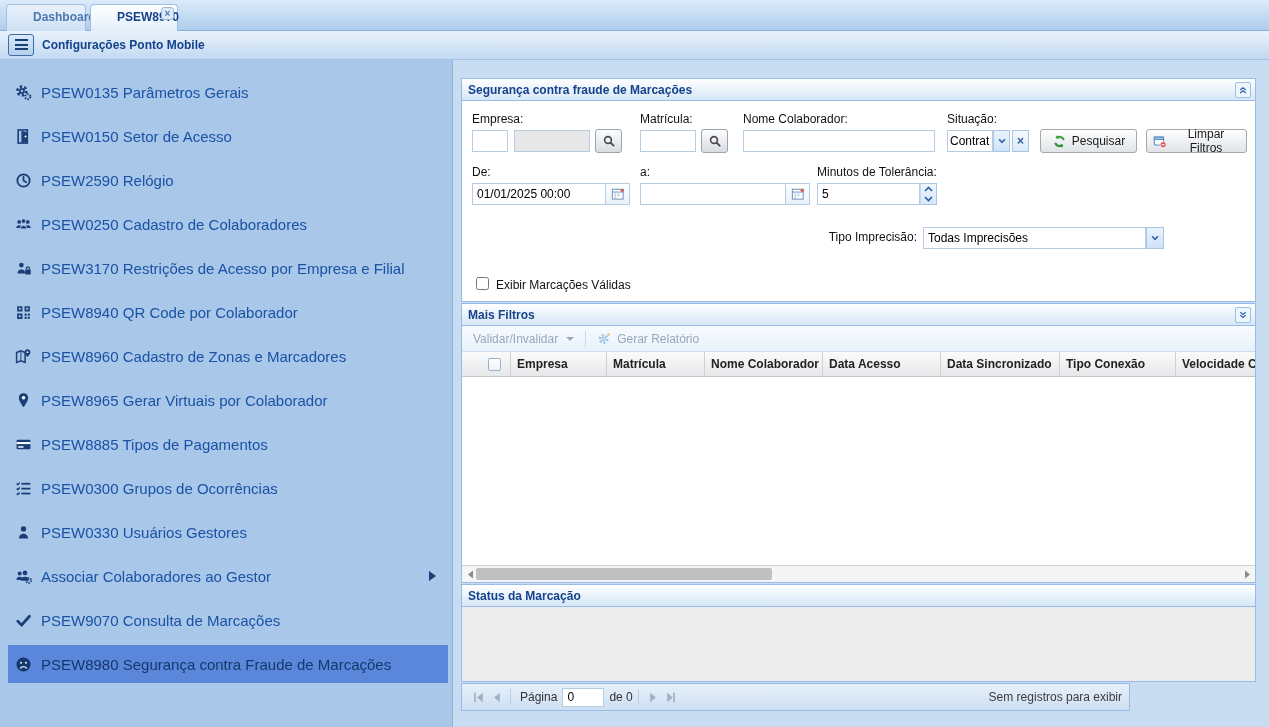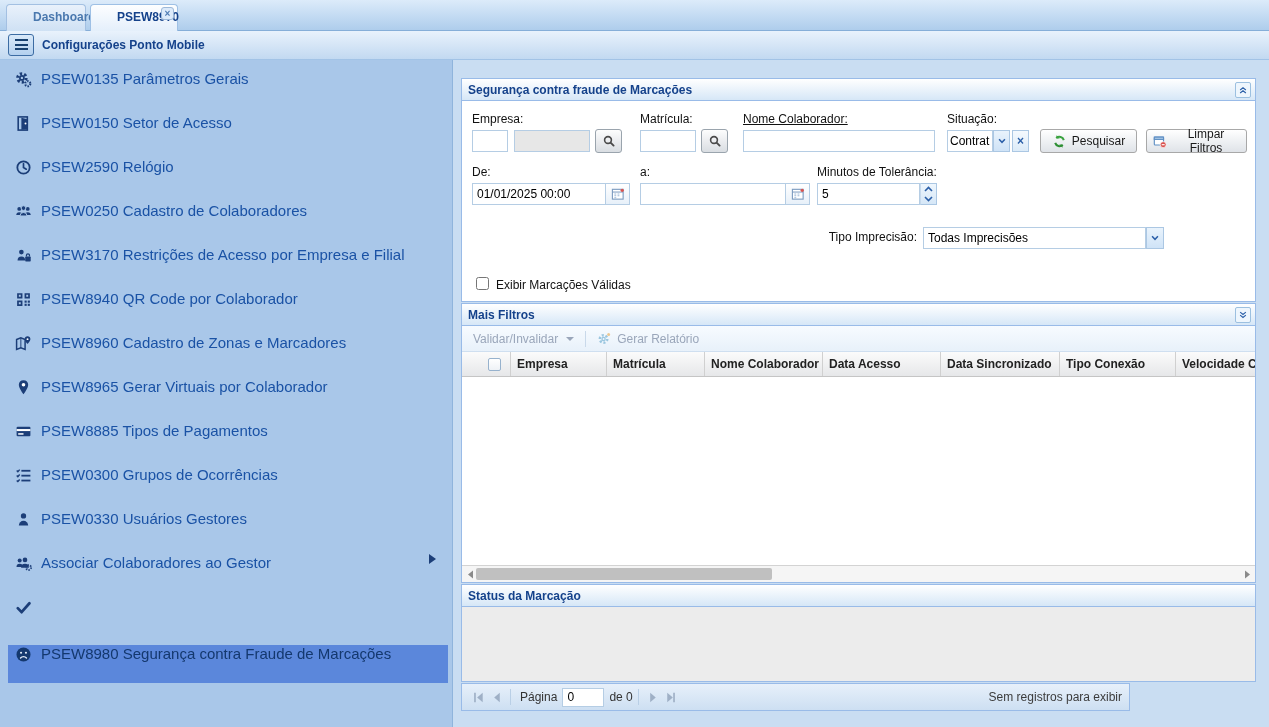--- a/index.html
+++ b/index.html
@@ -20,21 +20,21 @@
   
   .topbar { position:absolute; left:0; top:31px; width:1269px; height:29px;
     background:linear-gradient(#e9f2fc,#c2d9f1); border-bottom:1px solid #a2c3e6; }
   .hamburger { position:absolute; left:8px; top:3px; width:26px; height:22px; border:1px solid #3c6ca3;
     border-radius:3px; background:linear-gradient(#d9e9f9,#b3d0ee); cursor:pointer; padding:4px 6px; }
   .hamburger i { display:block; width:13px; height:2px; background:#17406f; margin-bottom:2.5px; }
   .topbar-title { position:absolute; left:42px; top:7px; font-size:12px; font-weight:bold; color:#15428b; }
 
   
   .sidebar { position:absolute; left:0; top:60px; width:452px; height:667px; background:#a9c7e9; padding-top:10px; }
-  .si { position:relative; height:44px; display:flex; padding-left:14px; cursor:pointer;
+  .si { position:relative; height:44px; display:flex; align-items:center; padding-left:14px; cursor:pointer;
     color:#1a52a5; font-size:15px; }
   .si .ic { width:18px; height:18px; margin-right:9px; flex:none; display:flex; align-items:center; justify-content:center; }
   .si svg { width:17px; height:17px; }
   .si.selected { background:#5b87db; margin:0 4px 0 8px; padding-left:6px; color:#14386e; height:38px; margin-top:3px; margin-bottom:3px; }
   .si .sub-caret { position:absolute; right:16px; width:0; height:0;
     border-top:5px solid transparent; border-bottom:5px solid transparent; border-left:7px solid #1c3e78; }
 
   
   .main { position:absolute; left:452px; top:60px; width:817px; height:667px; background:#c9ddf2; border-left:1px solid #8fb4dc; }
   .panel { position:absolute; background:#fff; border:1px solid #99bbe8; }
@@ -265,20 +265,21 @@
       <span>Associar Colaboradores ao Gestor</span>
       <span class="sub-caret"></span>
     </div>
 
     <div class="si">
       <span class="ic">
           <svg viewBox="0 0 16 16">
         <path d="M2.6 8.6l3.6 3.8L13.6 4" fill="none" stroke="#1c3e78" stroke-width="2.6" stroke-linecap="round" stroke-linejoin="round"></path>
       </svg>
         </span>
+      <span>PSEW9070 Consulta de Marcações</span>
     </div>
 
     <div class="si selected">
       <span class="ic">
           <svg viewBox="0 0 16 16">
         <circle cx="8" cy="8" r="6.6" fill="#14386e"></circle>
         <circle cx="5.7" cy="6.4" r="1" fill="#dfe9f8"></circle>
             <circle cx="10.3" cy="6.4" r="1" fill="#dfe9f8"></circle>
         <path d="M5.2 11.3a3.6 3.6 0 0 1 5.6 0" fill="none" stroke="#dfe9f8" stroke-width="1.3" stroke-linecap="round"></path>
       </svg>
@@ -313,21 +314,21 @@
 
         <span class="flabel" style="left:178px; top:11px;">Matrícula:</span>
         <input class="tin" style="left: 178px; top: 29px; width: 56px;" value="">
         <button class="search-btn" style="left:239px; top:28px;">
           <svg width="14" height="14" viewBox="0 0 14 14">
               <circle cx="6" cy="6" r="3.4" fill="none" stroke="#4a4a4a" stroke-width="1.6"></circle>
               <path d="M8.6 8.6l3 3" stroke="#4a4a4a" stroke-width="1.9" stroke-linecap="round"></path>
             </svg>
         </button>
 
-        <span class="flabel" style="left:281px; top:11px;text-decoration:underline;">Nome Colaborador:</span>
+        <span class="flabel" style="left:281px; top:11px;">Nome Colaborador:</span>
         <input class="tin" style="left: 281px; top: 29px; width: 192px;" value="">
 
         <span class="flabel" style="left:485px; top:11px;">Situação:</span>
         <input class="tin" style="left: 485px; top: 29px; width: 46px; padding: 0px 2px;" value="Contrat">
         <button class="combo-arrow" style="left:531px; top:29px; width:17px;">
           <svg width="10" height="10" viewBox="0 0 12 12">
               <path d="M2.5 4l3.5 3.6L9.5 4" fill="none" stroke="#2b5fa8" stroke-width="1.8"></path>
             </svg>
         </button>
         <button class="clear-btn" style="left:550px; top:29px;">×</button>

